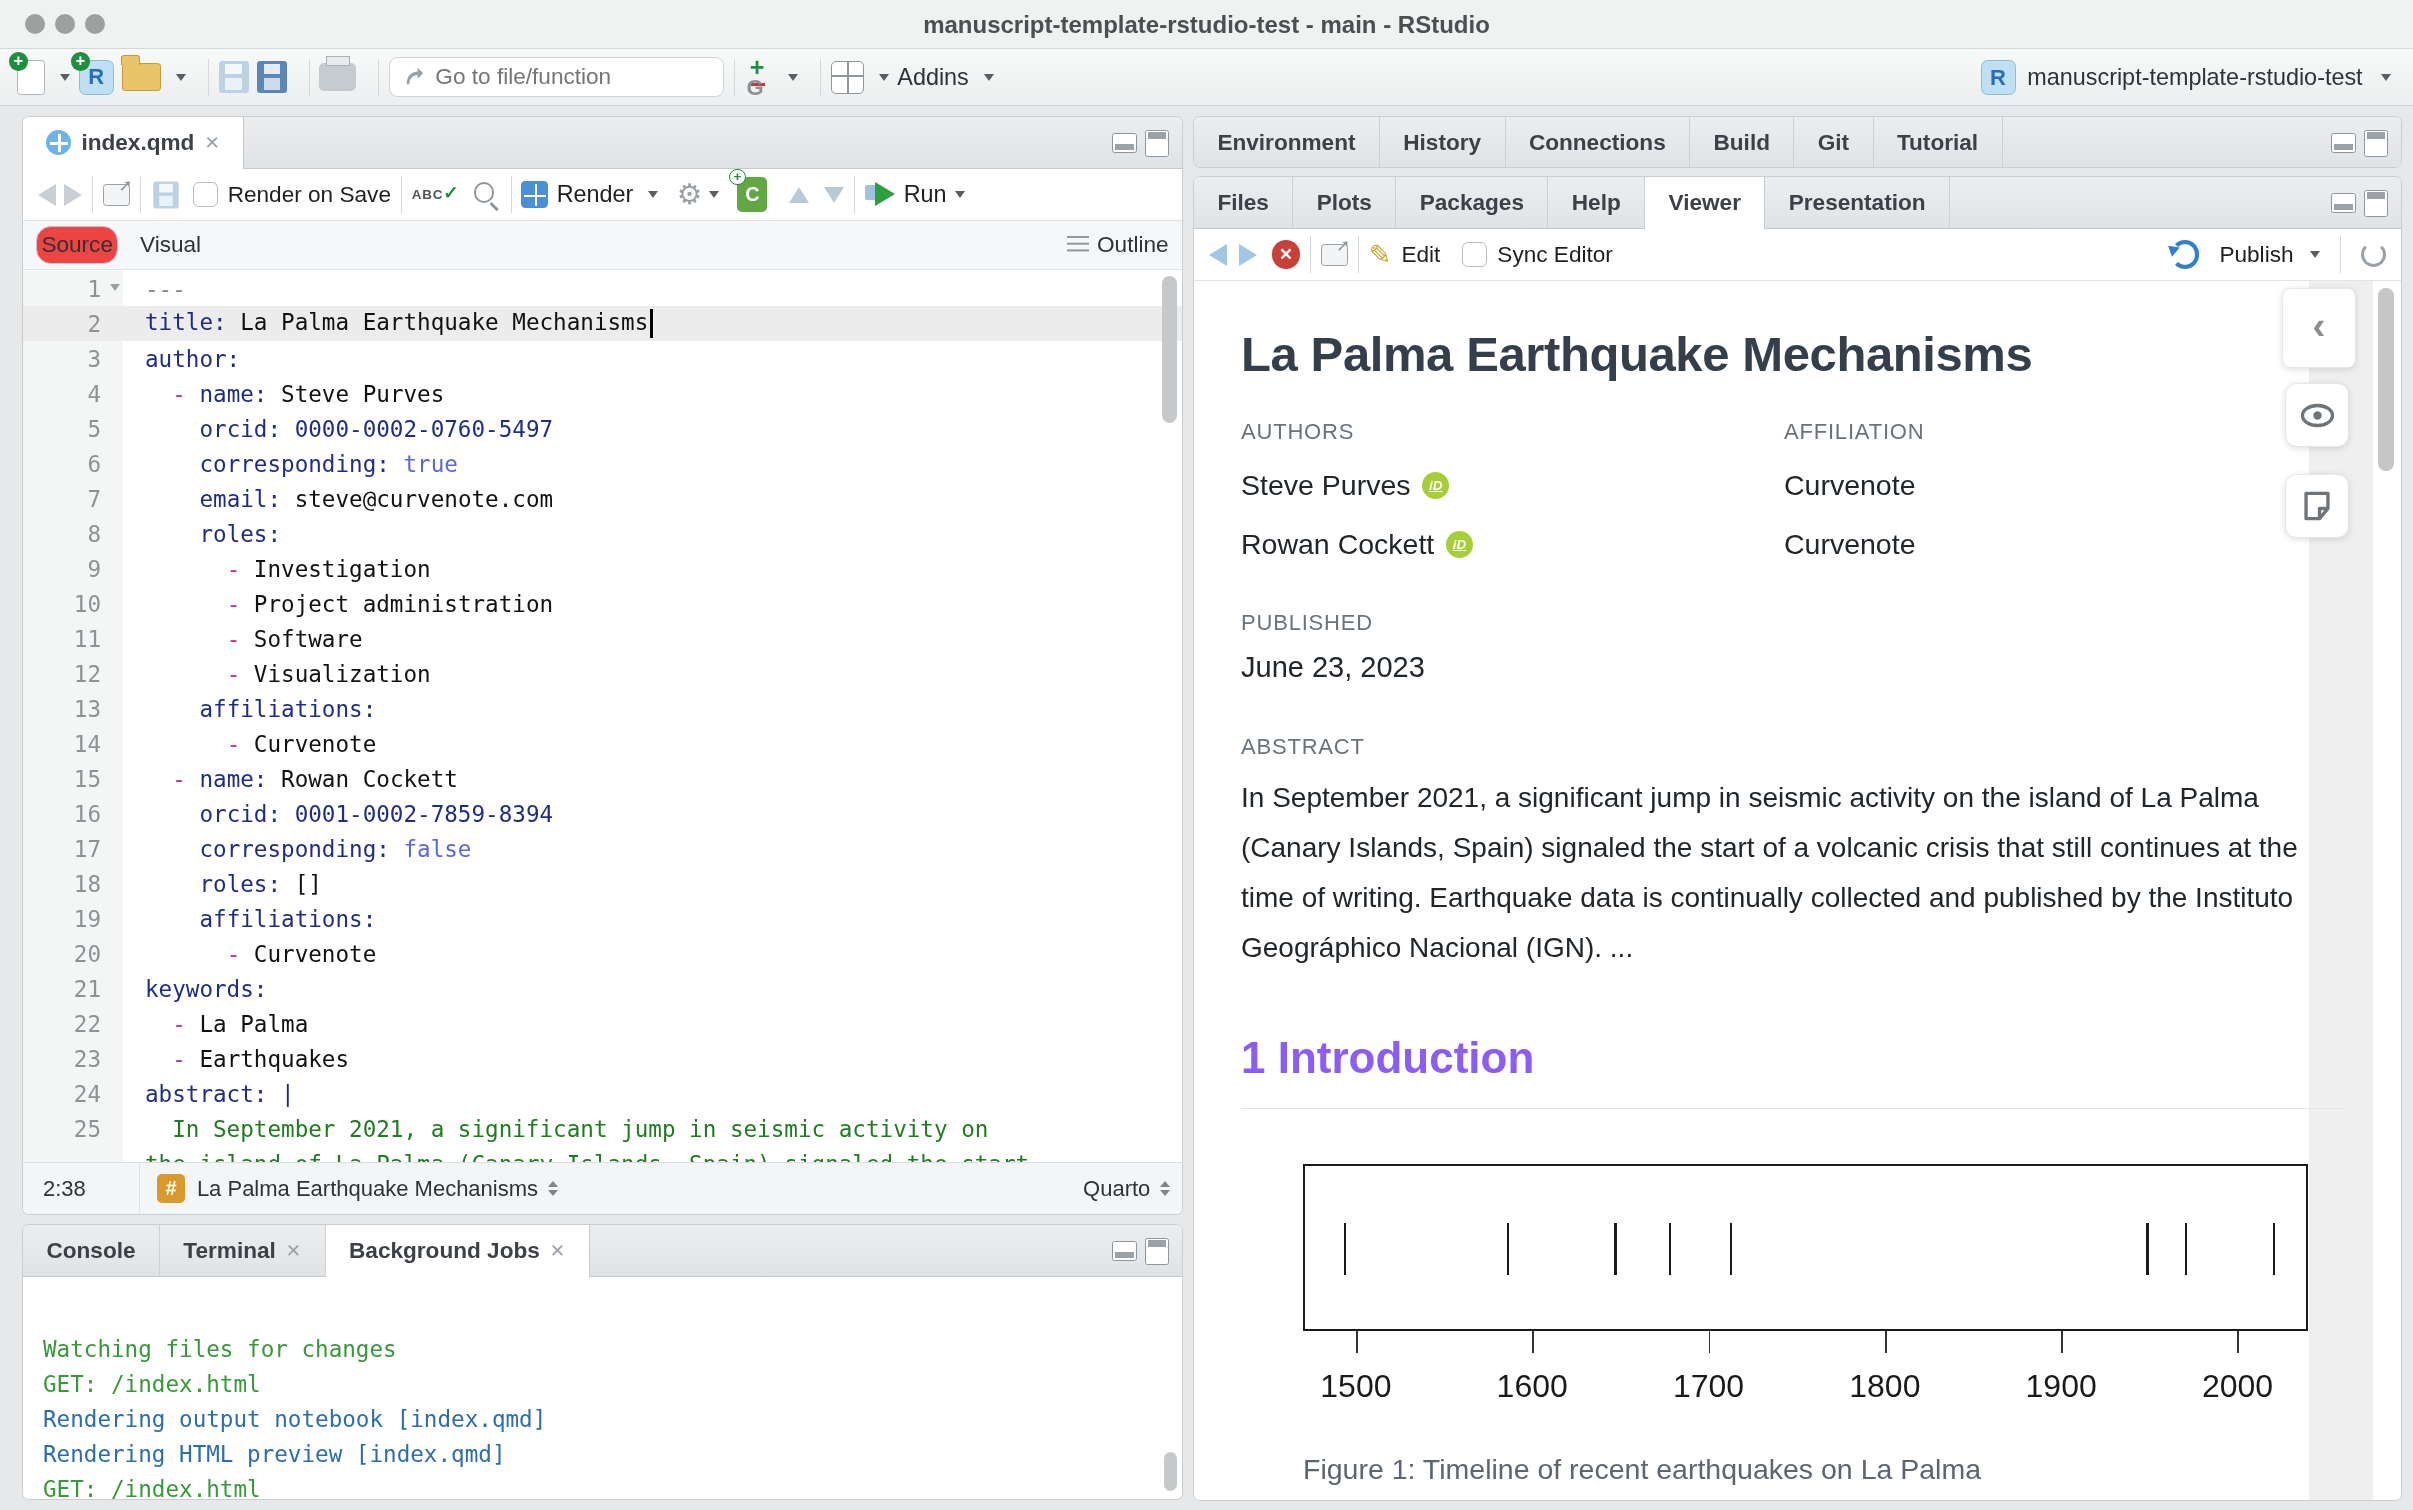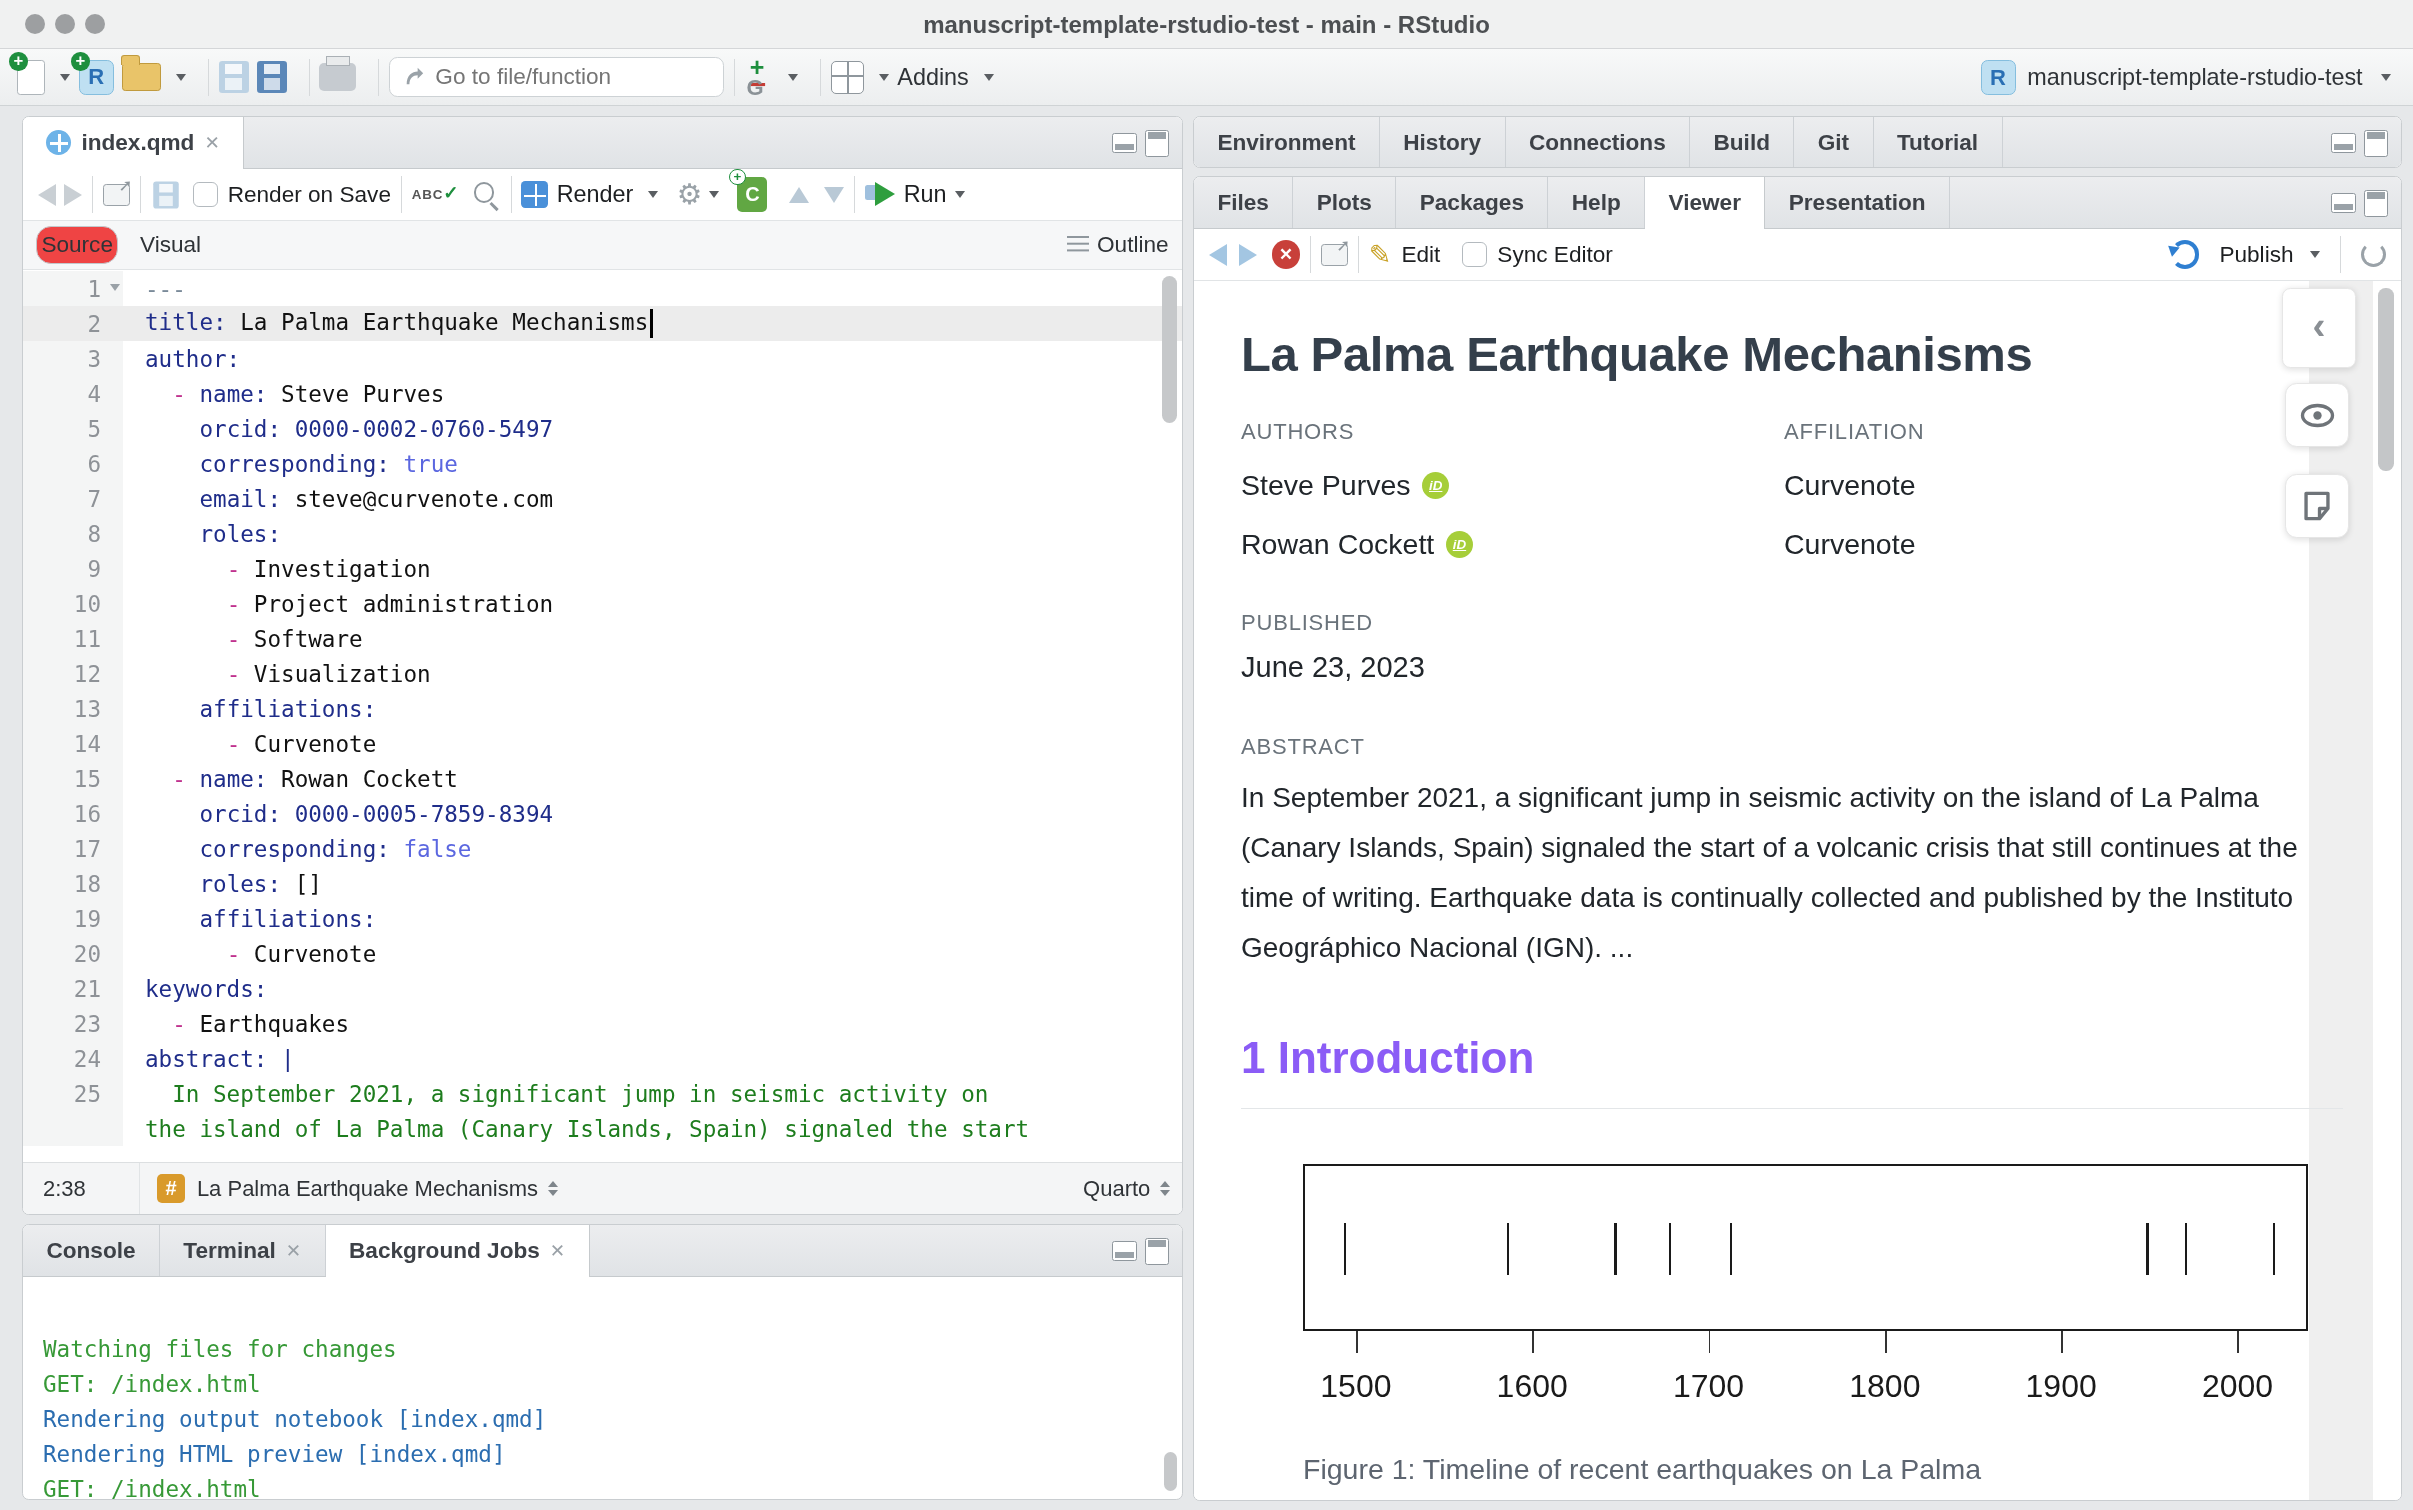--- a/index.html
+++ b/index.html
@@ -271,26 +271,27 @@
       <div class="code-row"><div class="gutter">6</div><div class="code-text"><span class="v">    </span><span class="k">corresponding:</span><span class="b"> true</span></div></div>
       <div class="code-row"><div class="gutter">7</div><div class="code-text"><span class="v">    </span><span class="k">email:</span><span class="v"> steve@curvenote.com</span></div></div>
       <div class="code-row"><div class="gutter">8</div><div class="code-text"><span class="v">    </span><span class="k">roles:</span></div></div>
       <div class="code-row"><div class="gutter">9</div><div class="code-text"><span class="v">      </span><span class="d">-</span><span class="v"> Investigation</span></div></div>
       <div class="code-row"><div class="gutter">10</div><div class="code-text"><span class="v">      </span><span class="d">-</span><span class="v"> Project administration</span></div></div>
       <div class="code-row"><div class="gutter">11</div><div class="code-text"><span class="v">      </span><span class="d">-</span><span class="v"> Software</span></div></div>
       <div class="code-row"><div class="gutter">12</div><div class="code-text"><span class="v">      </span><span class="d">-</span><span class="v"> Visualization</span></div></div>
       <div class="code-row"><div class="gutter">13</div><div class="code-text"><span class="v">    </span><span class="k">affiliations:</span></div></div>
       <div class="code-row"><div class="gutter">14</div><div class="code-text"><span class="v">      </span><span class="d">-</span><span class="v"> Curvenote</span></div></div>
       <div class="code-row"><div class="gutter">15</div><div class="code-text"><span class="v">  </span><span class="d">-</span><span class="v"> </span><span class="k">name:</span><span class="v"> Rowan Cockett</span></div></div>
-      <div class="code-row"><div class="gutter">16</div><div class="code-text"><span class="v">    </span><span class="k">orcid: 0000-0005-7859-8394</span></div></div>
+      <div class="code-row"><div class="gutter">16</div><div class="code-text"><span class="v">    </span><span class="k">orcid: 0001-0002-7859-8394</span></div></div>
       <div class="code-row"><div class="gutter">17</div><div class="code-text"><span class="v">    </span><span class="k">corresponding:</span><span class="b"> false</span></div></div>
       <div class="code-row"><div class="gutter">18</div><div class="code-text"><span class="v">    </span><span class="k">roles:</span><span class="v"> []</span></div></div>
       <div class="code-row"><div class="gutter">19</div><div class="code-text"><span class="v">    </span><span class="k">affiliations:</span></div></div>
       <div class="code-row"><div class="gutter">20</div><div class="code-text"><span class="v">      </span><span class="d">-</span><span class="v"> Curvenote</span></div></div>
       <div class="code-row"><div class="gutter">21</div><div class="code-text"><span class="k">keywords:</span></div></div>
+      <div class="code-row"><div class="gutter">22</div><div class="code-text"><span class="v">  </span><span class="d">-</span><span class="v"> La Palma</span></div></div>
       <div class="code-row"><div class="gutter">23</div><div class="code-text"><span class="v">  </span><span class="d">-</span><span class="v"> Earthquakes</span></div></div>
       <div class="code-row"><div class="gutter">24</div><div class="code-text"><span class="k">abstract: |</span></div></div>
       <div class="code-row"><div class="gutter">25</div><div class="code-text"><span class="s">  In September 2021, a significant jump in seismic activity on</span></div></div>
       <div class="code-row"><div class="gutter"></div><div class="code-text"><span class="s">the island of La Palma (Canary Islands, Spain) signaled the start</span></div></div>
     </div>
   <div class="scroll-thumb" style="right:5px; top:159px; width:15px; height:147px;"></div>
   <div class="statusbar">
     <span class="status-pos">2:38</span>
     <span class="hash-badge">#</span>
     <span>La Palma Earthquake Mechanisms</span>

